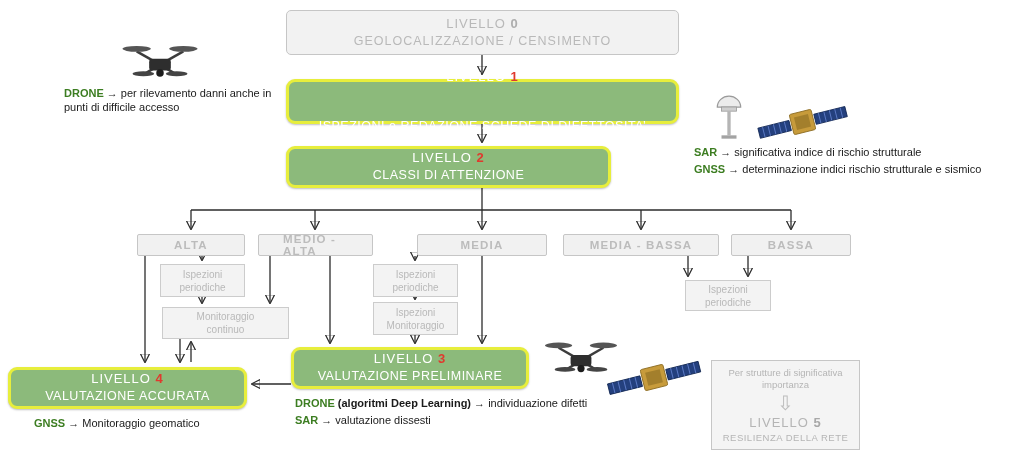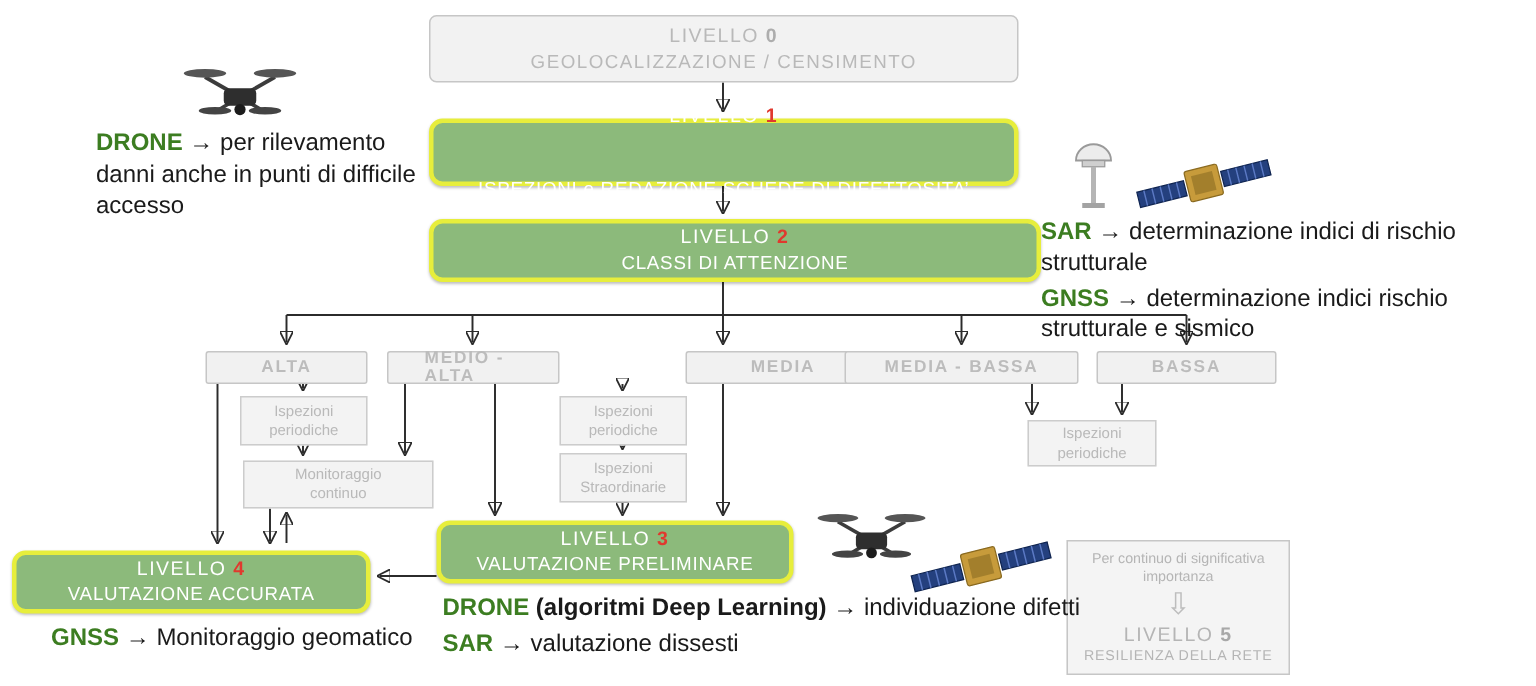--- a/index.html
+++ b/index.html
@@ -52,21 +52,21 @@
     display:flex;flex-direction:column;align-items:center;justify-content:center;
     color:#b5b5b5;text-align:center;padding:4px 10px;gap:2px;
   }
   .l5box .note{font-size:9.5px;line-height:1.3;}
   .l5box .bigarrow{font-size:20px;line-height:1;color:#bdbdbd;}
   .l5box .t1{font-size:13px;letter-spacing:1px;}
   .l5box .t2{font-size:9.5px;letter-spacing:0.5px;}
   .l5box b{font-weight:700;color:#a8a8a8;}
 
   
-  .ann{font-size:16px;color:#1a1a1a;line-height:1.3;}
+  .ann{font-size:11px;color:#1a1a1a;line-height:1.3;}
   .ann p{margin:0 0 3px 0;}
   .kw{color:#3c7d21;font-weight:700;}
   .arw{font-weight:700;}
   .bold{font-weight:700;}
 </style>
 </head>
 <body>
 
 <div class="canvas">
 
@@ -104,49 +104,49 @@
   <div class="abs graybox" style="left:286px;top:10px;width:393px;height:45px;">
     <div class="t1"><span>LIVELLO</span> <b>0</b></div>
     <div class="t2">GEOLOCALIZZAZIONE / CENSIMENTO</div>
   </div>
 
   <div class="abs greenbox" style="left:286px;top:79px;width:393px;height:45px;gap:32px;">
     <div class="t1"><span>LIVELLO</span> <span class="num">1</span></div>
     <div class="t2">ISPEZIONI e REDAZIONE SCHEDE DI DIFETTOSITA’</div>
   </div>
 
-  <div class="abs greenbox" style="left:286px;top:146px;width:408px;height:42px;">
+  <div class="abs greenbox" style="left:286px;top:146px;width:325px;height:42px;">
     <div class="t1"><span>LIVELLO</span> <span class="num">2</span></div>
     <div class="t2">CLASSI DI ATTENZIONE</div>
   </div>
 
   <div class="abs classbox" style="left:137px;top:234px;width:108px;">ALTA</div>
   <div class="abs classbox" style="left:258px;top:234px;width:115px;padding-left:24px;">MEDIO - ALTA</div>
-  <div class="abs classbox" style="left:417px;top:234px;width:130px;margin-left:40px;">MEDIA</div>
+  <div class="abs classbox" style="left:417px;top:234px;width:130px;">MEDIA</div>
   <div class="abs classbox" style="left:563px;top:234px;width:156px;">MEDIA - BASSA</div>
   <div class="abs classbox" style="left:731px;top:234px;width:120px;">BASSA</div>
 
   <div class="abs activity" style="left:160px;top:264px;width:85px;height:33px;">Ispezioni periodiche</div>
   <div class="abs activity" style="left:162px;top:307px;width:127px;height:32px;padding:2px 14px;">Monitoraggio continuo</div>
   <div class="abs activity" style="left:373px;top:264px;width:85px;height:33px;">Ispezioni periodiche</div>
-  <div class="abs activity" style="left:373px;top:302px;width:85px;height:33px;">Ispezioni Straordinarie</div>
+  <div class="abs activity" style="left:373px;top:302px;width:85px;height:33px;">Ispezioni Monitoraggio</div>
   <div class="abs activity" style="left:685px;top:280px;width:86px;height:31px;">Ispezioni periodiche</div>
 
   <div class="abs greenbox" style="left:291px;top:347px;width:238px;height:42px;">
     <div class="t1"><span>LIVELLO</span> <span class="num">3</span></div>
     <div class="t2">VALUTAZIONE PRELIMINARE</div>
   </div>
 
   <div class="abs greenbox" style="left:8px;top:367px;width:239px;height:42px;">
     <div class="t1"><span>LIVELLO</span> <span class="num">4</span></div>
     <div class="t2">VALUTAZIONE ACCURATA</div>
   </div>
 
   <div class="abs l5box" style="left:711px;top:360px;width:149px;height:90px;">
-    <div class="note">Per continuo di significativa importanza</div>
+    <div class="note">Per strutture di significativa importanza</div>
     <div class="bigarrow">⇩</div>
     <div class="t1"><span>LIVELLO</span> <b>5</b></div>
     <div class="t2">RESILIENZA DELLA RETE</div>
   </div>
 
   <div class="abs" style="left:116px;top:38px;width:88px;height:50px;">
     <svg viewBox="0 0 100 60" width="88" height="50">
       <g stroke="#3c3c3c" stroke-width="3">
         <line x1="50" y1="32" x2="22" y2="16"></line>
         <line x1="50" y1="32" x2="78" y2="16"></line>
@@ -217,21 +217,21 @@
   <div class="abs ann" style="left:64px;top:86px;width:228px;">
     <span class="kw">DRONE</span>
     <span class="arw">→</span>
     <span>per rilevamento danni anche in punti di difficile accesso</span>
   </div>
 
   <div class="abs ann" style="left:694px;top:145px;width:330px;">
     <p>
       <span class="kw">SAR</span>
       <span class="arw">→</span>
-      <span>determinazione indici di rischio strutturale</span>
+      <span>significativa indice di rischio strutturale</span>
     </p>
     <p>
       <span class="kw">GNSS</span>
       <span class="arw">→</span>
       <span>determinazione indici rischio strutturale e sismico</span>
     </p>
   </div>
 
   <div class="abs ann" style="left:295px;top:396px;width:430px;">
     <p>

